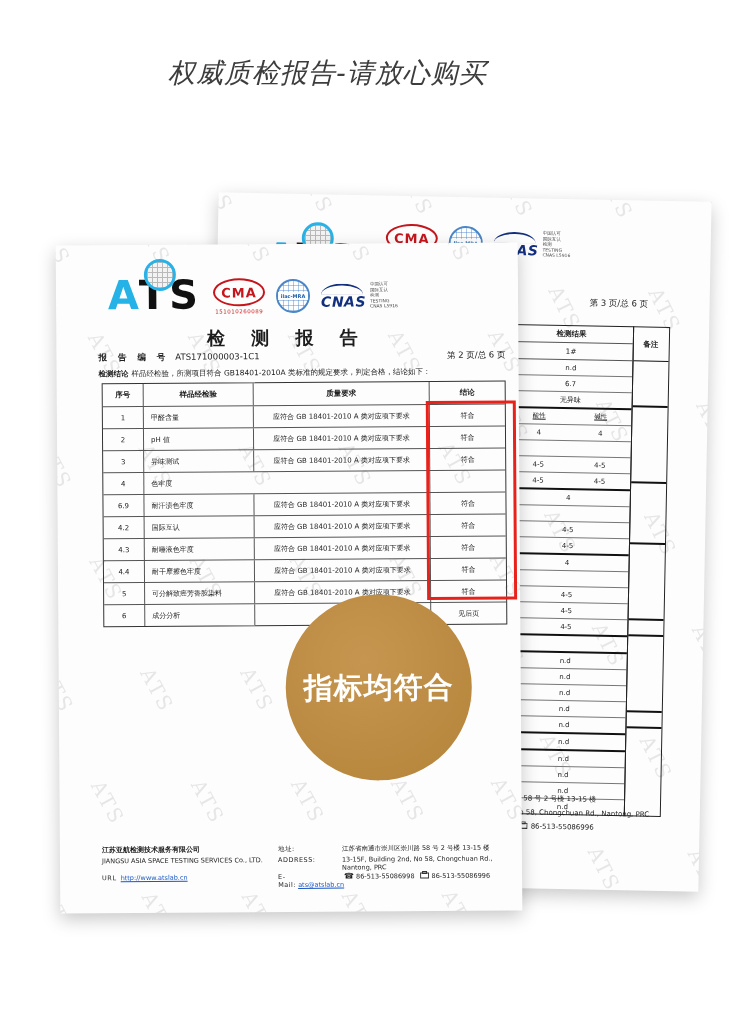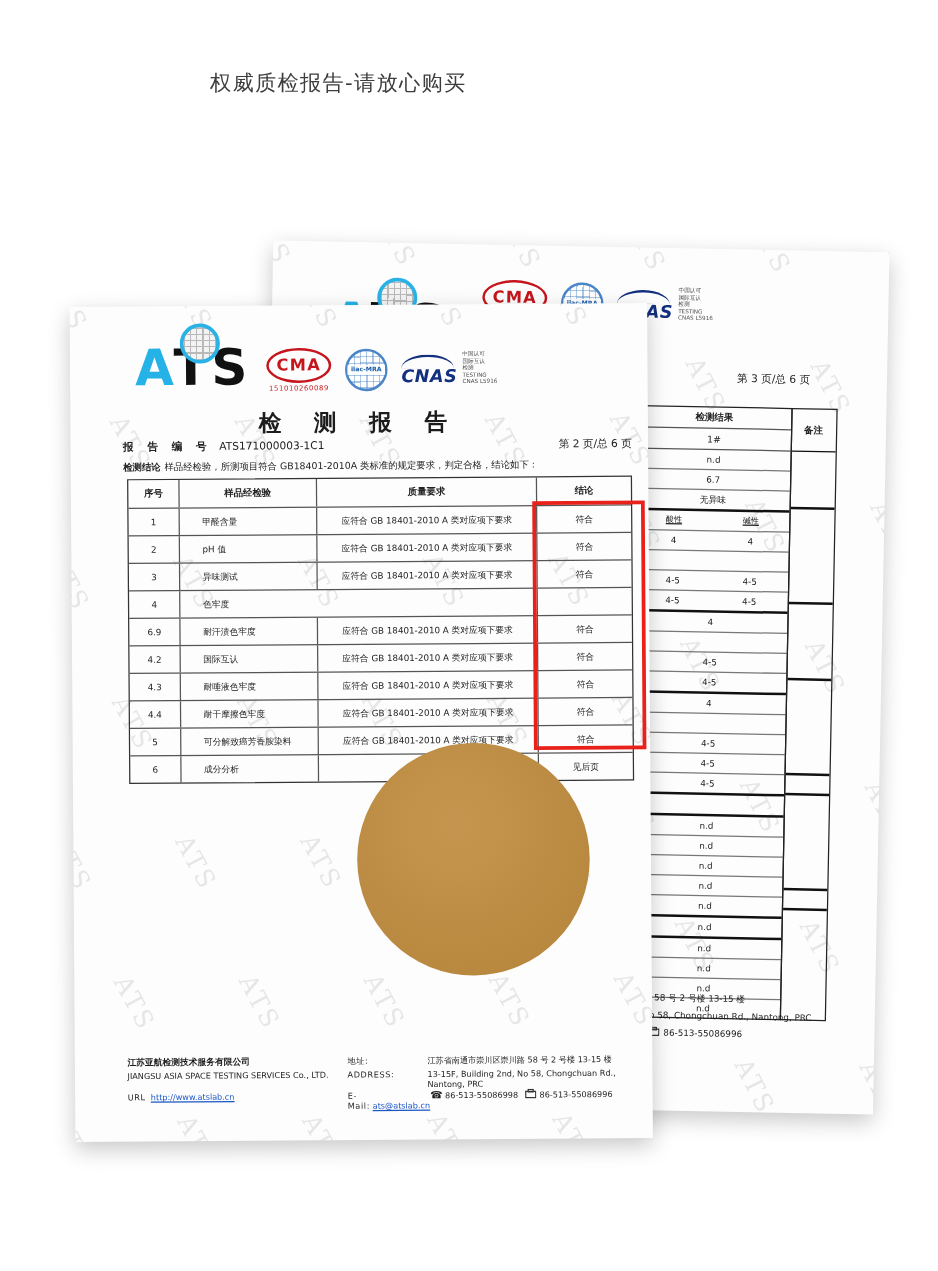--- a/index.html
+++ b/index.html
@@ -2,21 +2,21 @@
 <html><head>
 <meta charset="utf-8">
 <style>
   html,body{margin:0;padding:0;}
   body{width:750px;height:1017px;background:#ffffff;position:relative;overflow:hidden;
        font-family:"DejaVu Sans",sans-serif;color:#222;}
 
   
   .hdr{position:absolute;left:168px;top:55px;display:flex;align-items:baseline;gap:14px;z-index:5;}
   .brand{font-family:"DejaVu Serif",serif;font-size:58px;letter-spacing:-3px;color:#151515;line-height:1;}
-  .subtitle{font-size:17px;color:#3d3d3d;letter-spacing:1px;}
+  .subtitle{font-size:27px;color:#3d3d3d;letter-spacing:1px;font-style:italic;}
 
   
   .page{position:absolute;background:#fdfdfd;box-shadow:0 6px 18px rgba(0,0,0,.22);overflow:hidden;}
   .back-page{left:212px;top:197px;width:493px;height:690px;transform:rotate(1.1deg);z-index:1;}
   .front-page{left:58px;top:244px;width:462px;height:668px;transform:rotate(-0.4deg);z-index:2;}
 
   
   .wm{position:absolute;inset:0;overflow:hidden;z-index:0;pointer-events:none;}
   .wm-t{position:absolute;font-family:"DejaVu Serif",serif;font-size:20px;letter-spacing:2px;
         color:rgba(110,110,110,.16);transform:rotate(62deg);}
@@ -64,21 +64,21 @@
   .fp-concl{position:absolute;top:124px;left:42px;right:13px;font-size:7.5px;z-index:2;}
   .fp-concl b{margin-right:3px;}
 
   .fp-table{position:absolute;left:45px;top:138px;width:402px;border:1px solid #333;z-index:2;}
   .fp-tr{display:grid;grid-template-columns:40px 110px 176px 76px;height:21px;border-top:1px solid #555;}
   .fp-tr.head{height:22px;border-top:none;}
   .fp-tr.head .fp-td{font-weight:700;font-size:7.5px;}
   .fp-td{display:flex;align-items:center;justify-content:center;font-size:7px;
          border-left:1px solid #555;white-space:nowrap;overflow:hidden;}
   .fp-td:first-child{border-left:none;}
-  .fp-td.item{justify-content:flex-start;padding-left:18px;}
+  .fp-td.item{justify-content:flex-start;padding-left:7px;}
   .fp-tr.merged .fp-td.req{border-left:none;}
 
   .red-frame{position:absolute;left:369px;top:158px;width:84px;height:193px;
              border:3px solid #e8211a;z-index:3;}
 
   .gold-seal{position:absolute;left:227px;top:351px;width:186px;height:186px;border-radius:50%;
              background:radial-gradient(circle at 42% 35%,#c6954f,#b5843a);
              display:flex;flex-direction:column;align-items:center;justify-content:center;
              color:#fff;font-size:29px;font-weight:700;line-height:1.4;z-index:4;letter-spacing:1px;}
 
@@ -484,20 +484,21 @@
           <div class="fp-td item">成分分析</div>
           <div class="fp-td req">见后页</div>
           <div class="fp-td">见后页</div>
         </div>
       </div>
   </div>
 
   <div class="red-frame"></div>
 
   <div class="gold-seal">
+    <div>指标均符合</div>
   </div>
 
   <div class="fp-footer">
     <div class="f-row">
       <span class="f-company">江苏亚航检测技术服务有限公司</span>
       <span class="f-lbl">地址:</span>
       <span>江苏省南通市崇川区崇川路 58 号 2 号楼 13-15 楼</span>
     </div>
     <div class="f-row">
       <span>JIANGSU ASIA SPACE TESTING SERVICES Co., LTD.</span>

